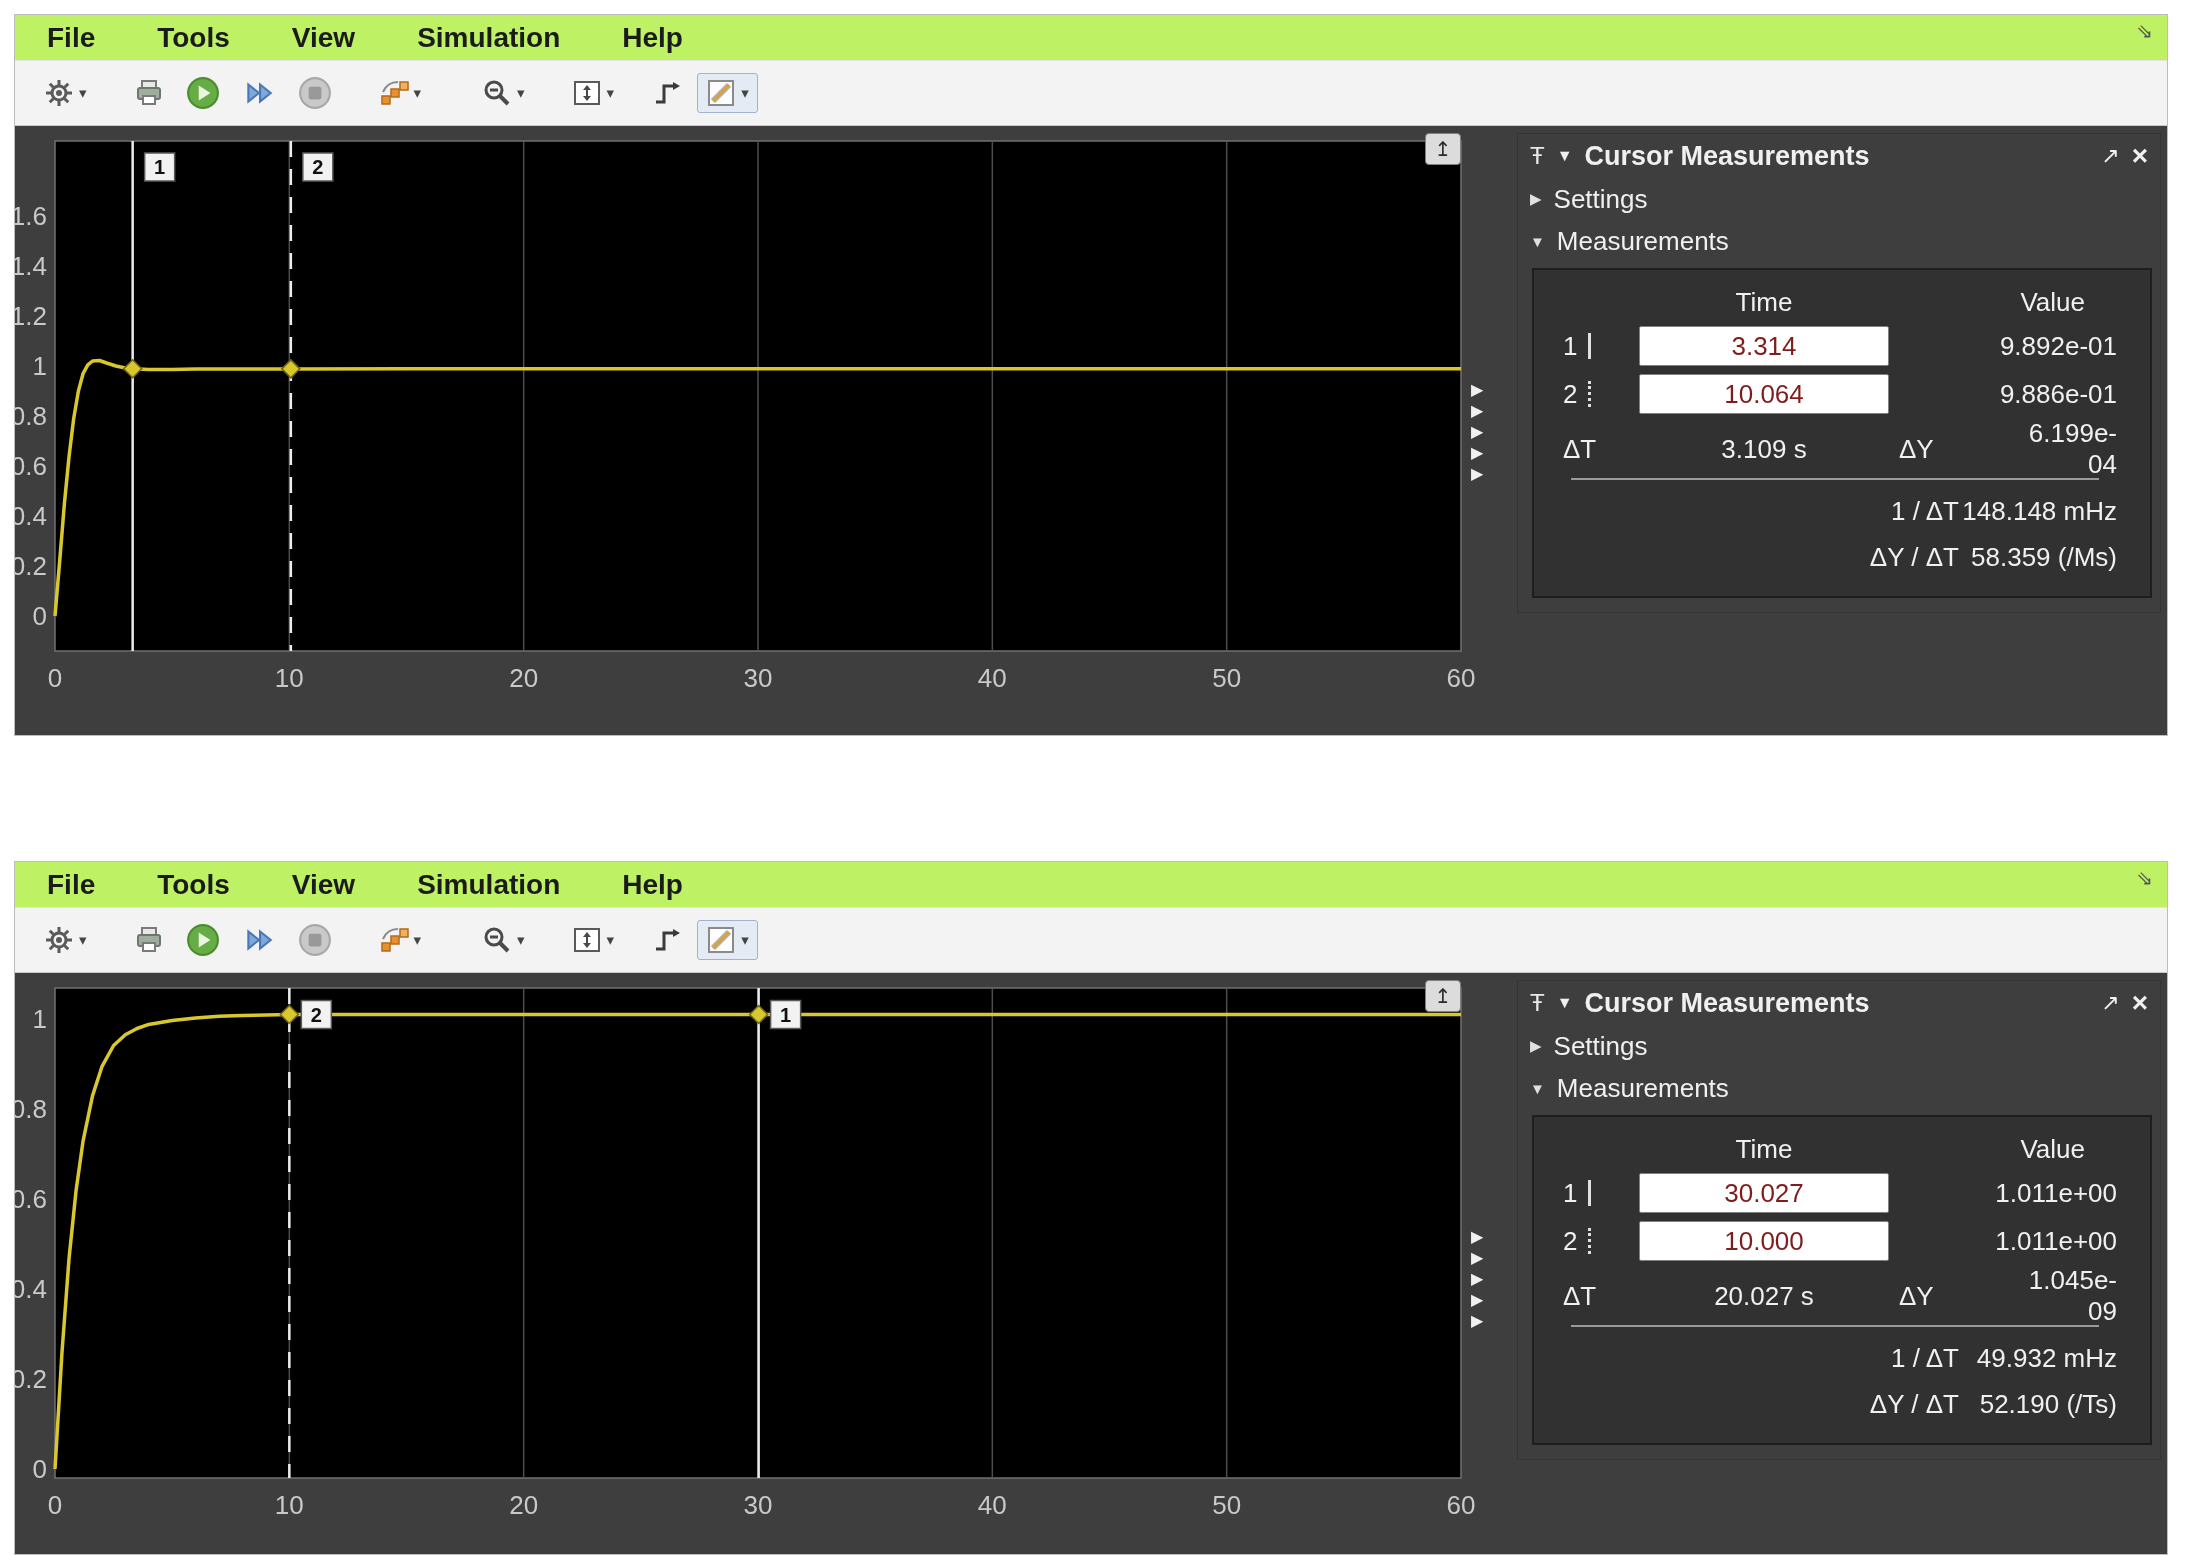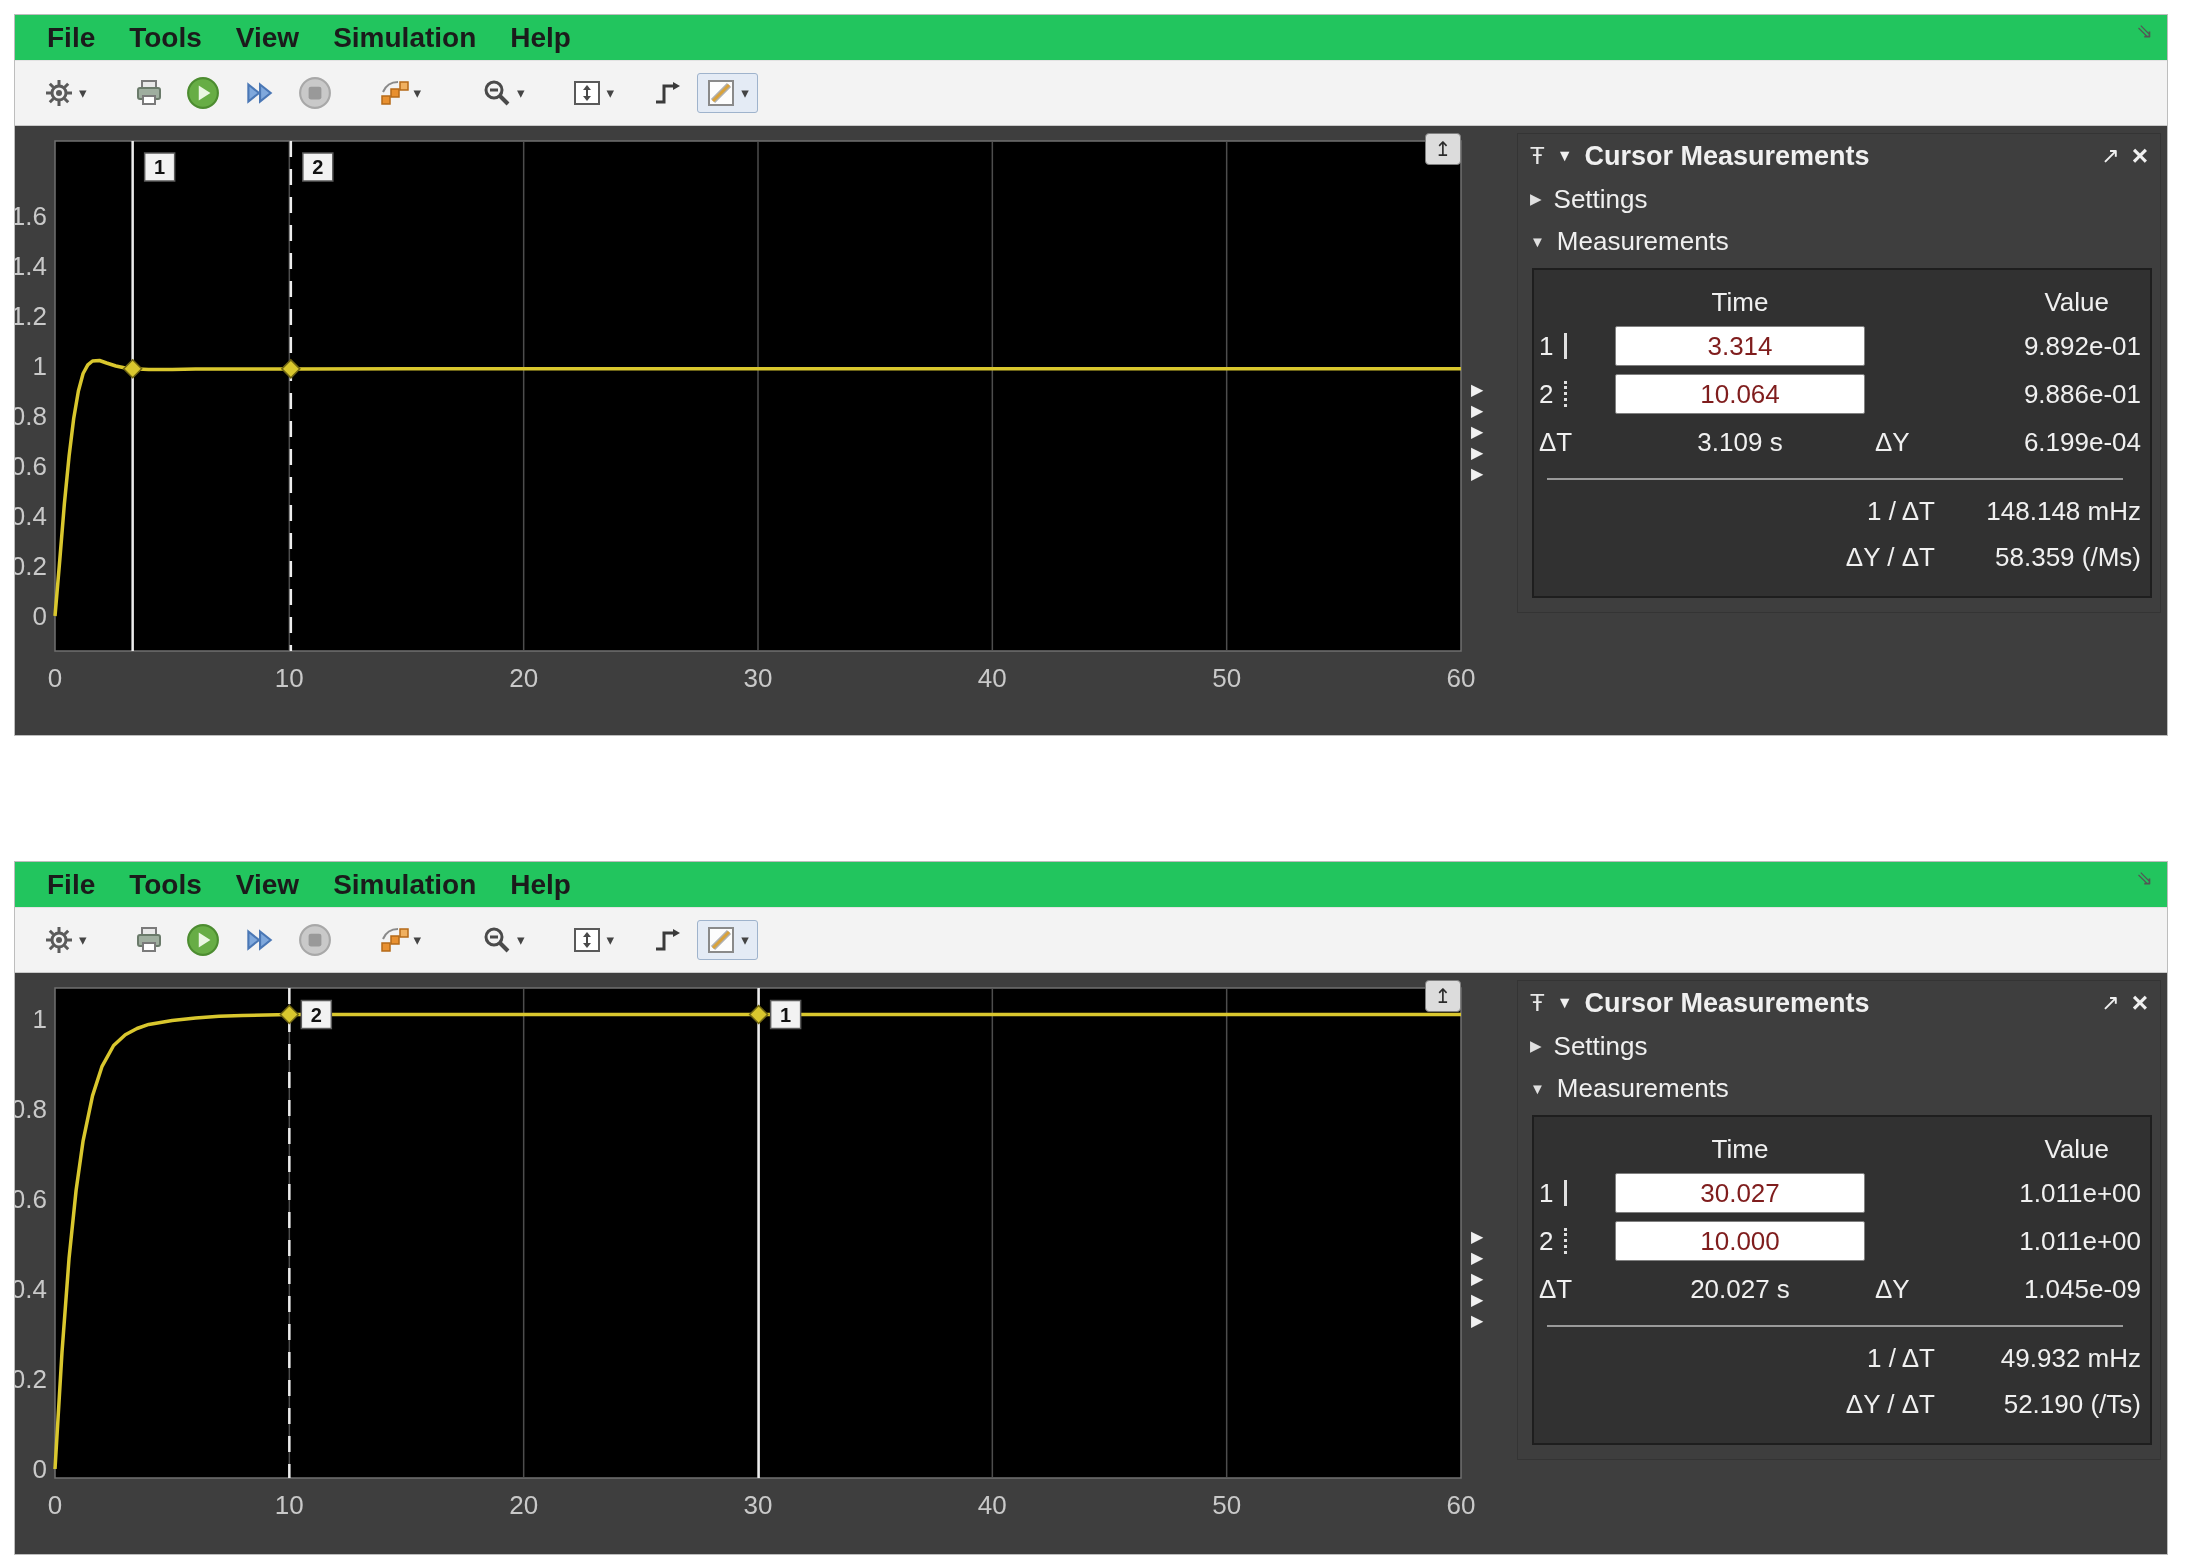--- a/index.html
+++ b/index.html
@@ -4,22 +4,22 @@
 <style>
   * { box-sizing: border-box; }
   body {
     margin: 0; width: 2196px; height: 1555px; background: #ffffff;
     font-family: "Liberation Sans", sans-serif; overflow: hidden; position: relative;
   }
   .scope-window { position: absolute; left: 14px; width: 2154px; background: #3e3e3e; border: 1px solid #bdbdbd; }
   .scope-0 { top: 14px;  height: 722px; }
   .scope-1 { top: 861px; height: 694px; }
 
-  .menubar { height: 46px; background: #22c55e; border-bottom: 1px solid #e3e3e3;
-             display: flex; align-items: center; gap: 34px; padding-left: 32px; position: relative; }
+  .menubar { height: 46px; background: #bef264; border-bottom: 1px solid #e3e3e3;
+             display: flex; align-items: center; gap: 62px; padding-left: 32px; position: relative; }
   .menu-item { font-size: 28px; font-weight: 600; color: #1b1b1b; cursor: default; }
   .menubar-corner { position: absolute; right: 14px; top: 4px; font-size: 20px; color: #555; }
 
   .toolbar { height: 65px; background: #f3f3f3; border-bottom: 1px solid #c9c9c9;
              display: flex; align-items: center; padding-left: 18px; }
   .tool-btn { display: flex; align-items: center; gap: 5px; background: none; border: none; padding: 4px 8px; margin: 0 3px; }
   .tool-btn svg { display: block; }
   .ml-md { margin-left: 20px; } .ml-lg { margin-left: 28px; } .ml-xl { margin-left: 42px; }
   .caret { font-size: 15px; color: #444; }
   .tool-active { background: #e4ebf5; border: 1px solid #9fb3cc; border-radius: 3px; }
@@ -38,21 +38,21 @@
            background: #3e3e3e; border: 1px solid #343434; }
   .panel-header { display: flex; align-items: center; gap: 12px; height: 44px; padding: 0 12px;
                   font-size: 27px; font-weight: bold; }
   .pin { font-size: 24px; font-weight: normal; color: #e8e8e8; }
   .tri { font-size: 16px; } .tri.small { font-size: 15px; margin-right: 12px; color: #e0e0e0; }
   .spacer { flex: 1; }
   .undock { font-size: 22px; font-weight: normal; }
   .close { font-size: 28px; font-weight: bold; line-height: 28px; }
   .panel-row { display: flex; align-items: center; height: 42px; padding: 0 12px; font-size: 26px; }
 
-  .meas-box { margin: 6px 8px 14px 14px; border: 2px solid #1e1e1e; background: #313131; padding: 12px 1px 16px; }
+  .meas-box { margin: 6px 8px 14px 14px; border: 2px solid #1e1e1e; background: #313131; padding: 12px 25px 16px; }
   .mrow { display: grid; grid-template-columns: 70px 270px 1fr; align-items: center; height: 48px; font-size: 26px; }
   .mrow.head { height: 40px; }
   .c-time { text-align: center; }
   .c-val  { text-align: right; padding-right: 8px; }
   .head-val { text-align: right; padding-right: 40px; }
   .c-id { display: flex; align-items: center; gap: 6px; padding-left: 4px; }
   .lin { display: inline-block; width: 0; height: 26px; border-left: 3px solid #e0e0e0; margin-left: 5px; }
   .lin.dashed { border-left-style: dotted; }
   .cursor-input { width: 250px; height: 40px; background: #ffffff; color: #7f1d1d; border: 1px solid #808080;
                   border-radius: 2px; text-align: center; font-size: 26px; font-family: inherit; }

